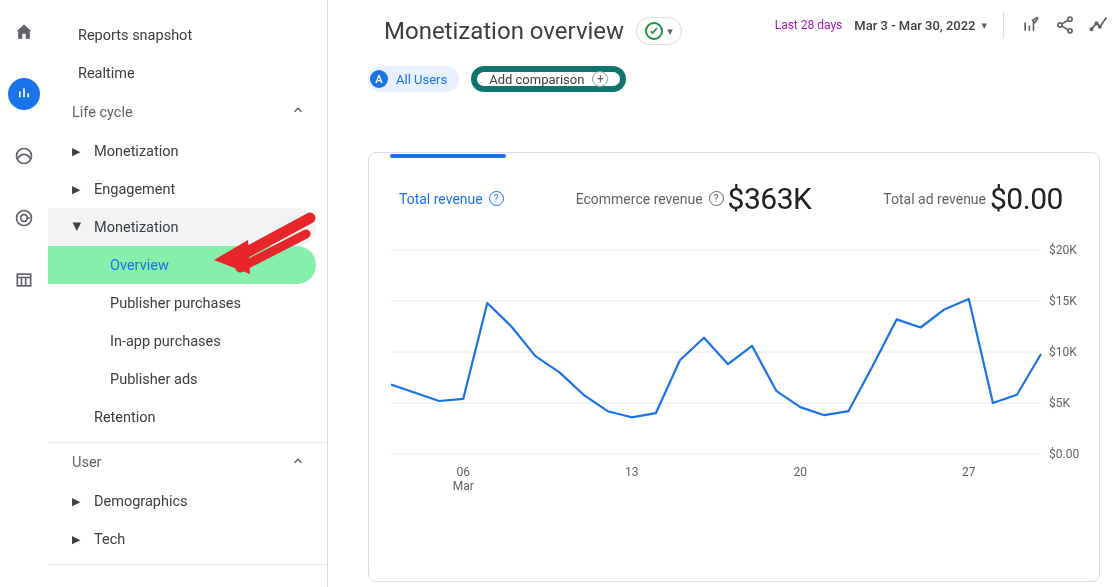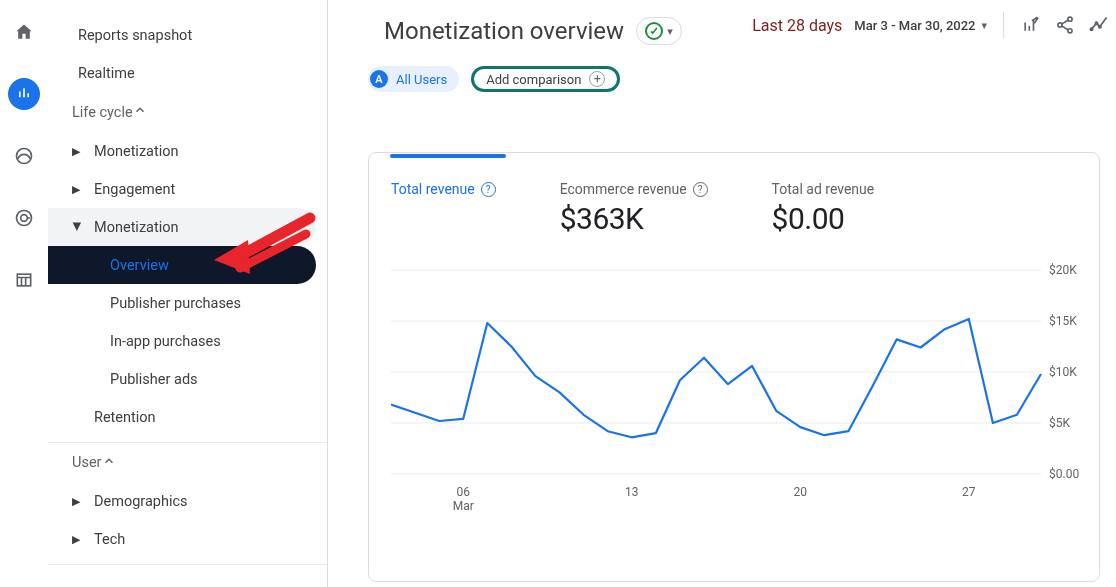--- a/index.html
+++ b/index.html
@@ -26,41 +26,41 @@
     .sidebar {
       position: absolute; left: 48px; top: 0; width: 280px; height: 587px;
       border-right: 1px solid #dadce0; padding-top: 16px;
       font-size: 14.5px; color: #3c4043;
     }
     .nav-item {
       height: 38px; display: flex; align-items: center;
       padding-left: 30px; cursor: pointer;
     }
     .sec-header {
-      height: 40px; display: flex; align-items: center; justify-content: flex-start;
+      height: 40px; display: flex; align-items: center; justify-content: space-between;
       padding: 0 22px 0 24px; border-top: 1px solid #e8eaed; margin-top: 6px;
       color: #5f6368; cursor: pointer;
     }
     .sec-first { border-top: none; margin-top: 0; }
     .sec-header .chev { color: #5f6368; }
     .grp-item {
       height: 38px; display: flex; align-items: center; gap: 12px;
       padding-left: 24px; cursor: pointer;
     }
     .grp-item .tri { width: 10px; color: #3c4043; font-size: 11px; }
     .grp-item.expanded .tri { transform: rotate(90deg); display: inline-block; }
     .grp-item.expanded {
       background: #f1f3f4; border-radius: 0 22px 22px 0; width: 268px;
     }
     .sub-item {
       height: 38px; display: flex; align-items: center;
       padding-left: 62px; cursor: pointer; width: 268px;
     }
     .sub-item.selected {
-      background: #0f172a; color: #1a73e8; border-radius: 0 22px 22px 0;
+      background: #86efac; color: #1a73e8; border-radius: 0 22px 22px 0;
     }
 
     
     .arrow-ann { position: absolute; left: 210px; top: 210px; width: 110px; height: 74px; pointer-events: none; }
 
     
     .hdr {
       position: absolute; left: 368px; top: 10px; right: 0; height: 42px;
       display: flex; align-items: center;
     }
@@ -74,57 +74,57 @@
       width: 18px; height: 18px; border: 2px solid #1e8e3e; border-radius: 50%;
       display: flex; align-items: center; justify-content: center; color: #1e8e3e;
     }
     .check-badge svg { width: 10px; height: 10px; }
     .drop-caret { color: #5f6368; font-size: 11px; }
 
     .hdr-right {
       position: absolute; right: 6px; top: 12px; display: flex; align-items: center; gap: 12px;
       font-size: 13px;
     }
-    .date-label { color: #7f1d1d; font-size: 16px; }
+    .date-label { color: #a21caf; font-size: 12px; }
     .date-range { color: #3c4043; font-weight: 500; display: flex; align-items: center; gap: 6px; cursor: pointer; justify-content: center; }
     .vsep { width: 1px; height: 26px; background: #dadce0; margin: 0 4px; }
     .top-ic { width: 22px; height: 22px; color: #5f6368; cursor: pointer; display: flex; align-items: center; justify-content: center; }
     .top-ic svg { width: 20px; height: 20px; }
 
     
     .chips {
       position: absolute; left: 368px; top: 66px; display: flex; align-items: center; gap: 12px;
     }
     .chip {
       display: flex; align-items: center; gap: 8px; height: 26px;
       border-radius: 14px; padding: 0 12px; font-size: 13px;
     }
     .chip-users { background: #e8f0fe; color: #1a73e8; }
     .chip-users .badge-a {
       width: 18px; height: 18px; border-radius: 50%; background: #1a73e8; color: #fff;
       display: flex; align-items: center; justify-content: center; font-size: 11px; font-weight: 600;
       margin-left: -10px;
     }
-    .chip-add { border: 3px solid #0f766e; color: #3c4043; cursor: pointer; }
+    .chip-add { border: 6px solid #0f766e; color: #3c4043; cursor: pointer; }
     .plus-c {
       width: 16px; height: 16px; border: 1px solid #9aa0a6; border-radius: 50%;
       display: flex; align-items: center; justify-content: center; font-size: 12px; color: #5f6368;
     }
 
     
     .card {
       position: absolute; left: 368px; top: 152px; width: 732px; height: 430px;
       border: 1px solid #dadce0; border-radius: 8px; padding: 16px 16px 8px 22px;
     }
     .tab-underline {
       position: absolute; left: 390px; top: 154px; width: 116px; height: 4px;
       background: #1a73e8; border-radius: 2px;
     }
     .metrics { display: flex; gap: 64px; margin-top: 12px; }
-    .metric { display: flex; flex-direction: column; gap: 4px; }
+    .metric { display: flex; flex-direction: row; gap: 4px; margin-left: 8px; }
     .metric .label { font-size: 14px; color: #5f6368; display: flex; align-items: center; gap: 6px; }
     .metric.active .label { color: #1a73e8; }
     .metric .val { font-size: 30px; color: #202124; letter-spacing: -0.5px; }
     .info-c {
       width: 15px; height: 15px; border: 1.5px solid #5f6368; border-radius: 50%;
       display: flex; align-items: center; justify-content: center; font-size: 10px; color: #5f6368;
     }
     .metric.active .info-c { border-color: #1a73e8; color: #1a73e8; }
     .chart-wrap { position: relative; margin-top: 24px; width: 692px; height: 260px; }
   </style>

